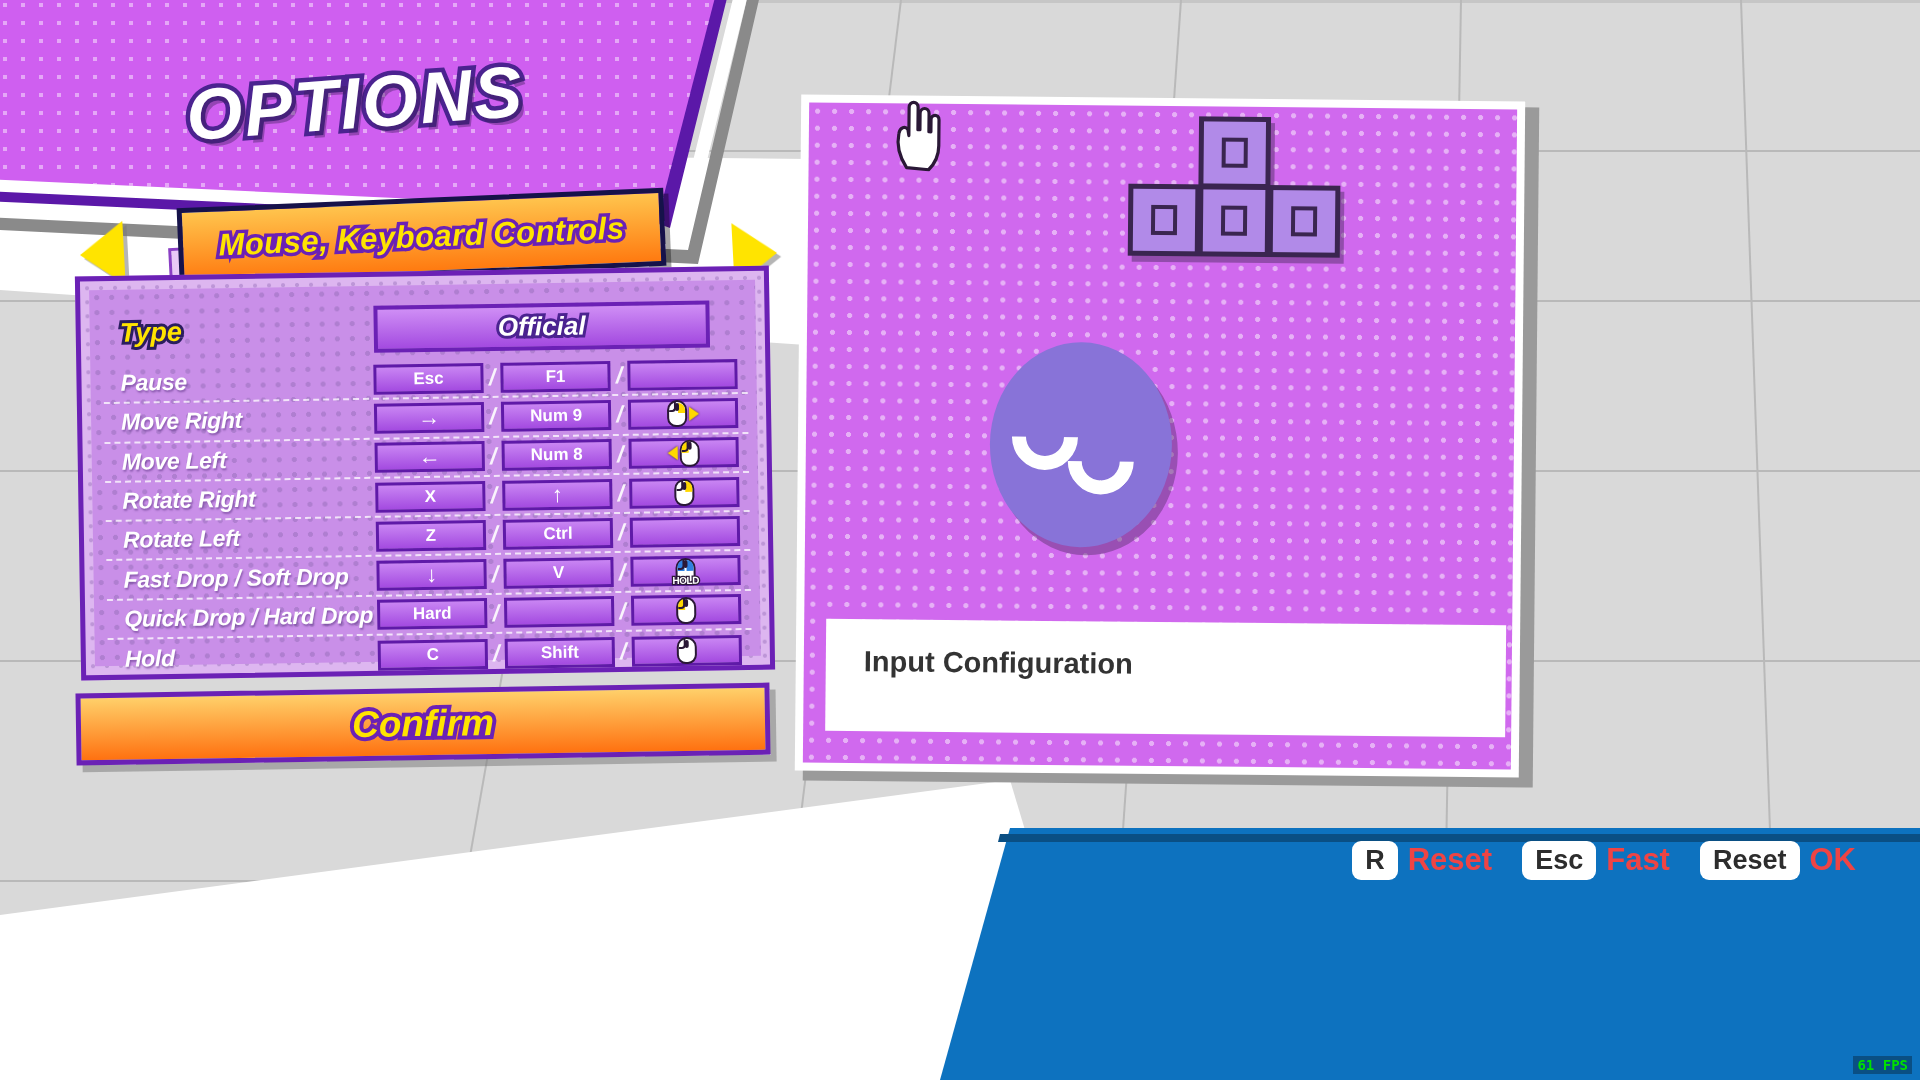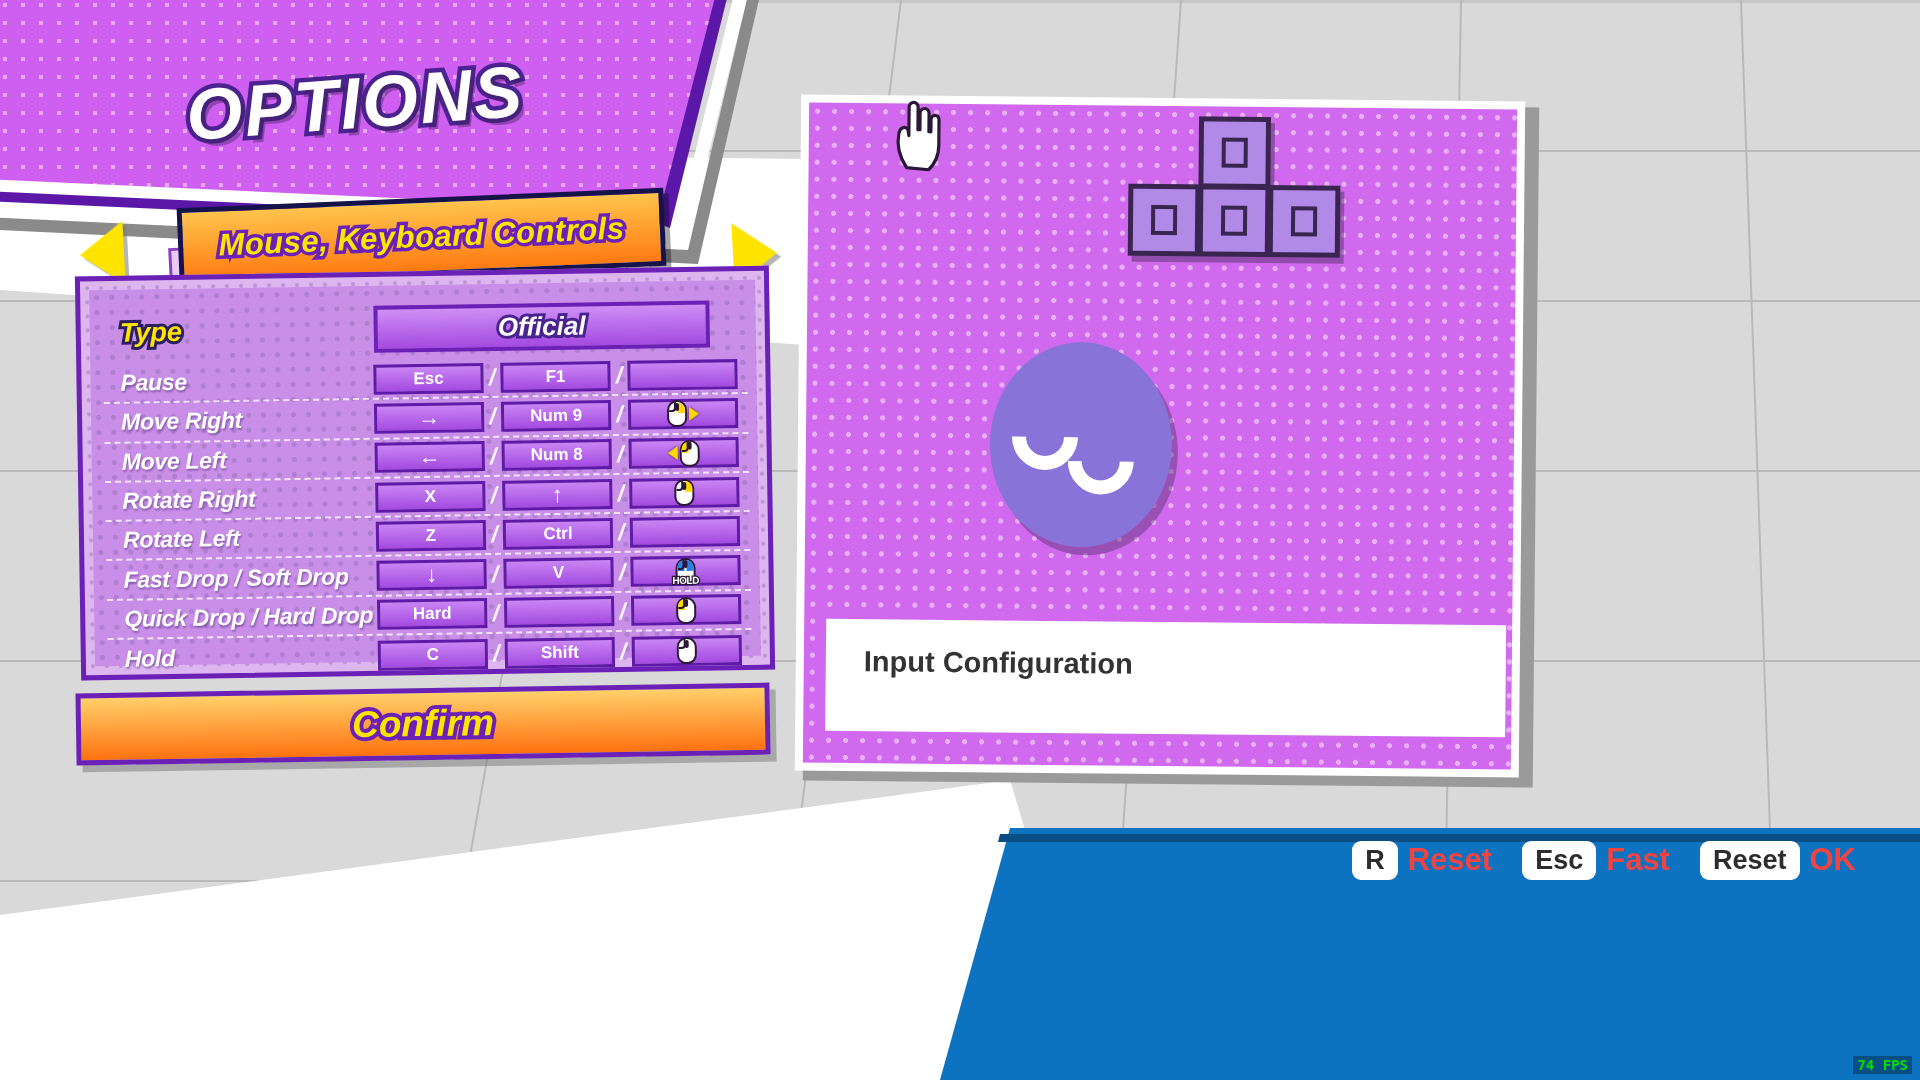--- a/index.html
+++ b/index.html
@@ -448,14 +448,14 @@
       </div>
       <div class="hint">
         <div class="keycap">Esc</div>
         <div class="hint-label">Fast</div>
       </div>
       <div class="hint">
         <div class="keycap">Reset</div>
         <div class="hint-label">OK</div>
       </div>
     </div>
-  <div class="fps">74 FPS</div>
+  <div class="fps">61 FPS</div>
 </div>
 
 </body></html>

